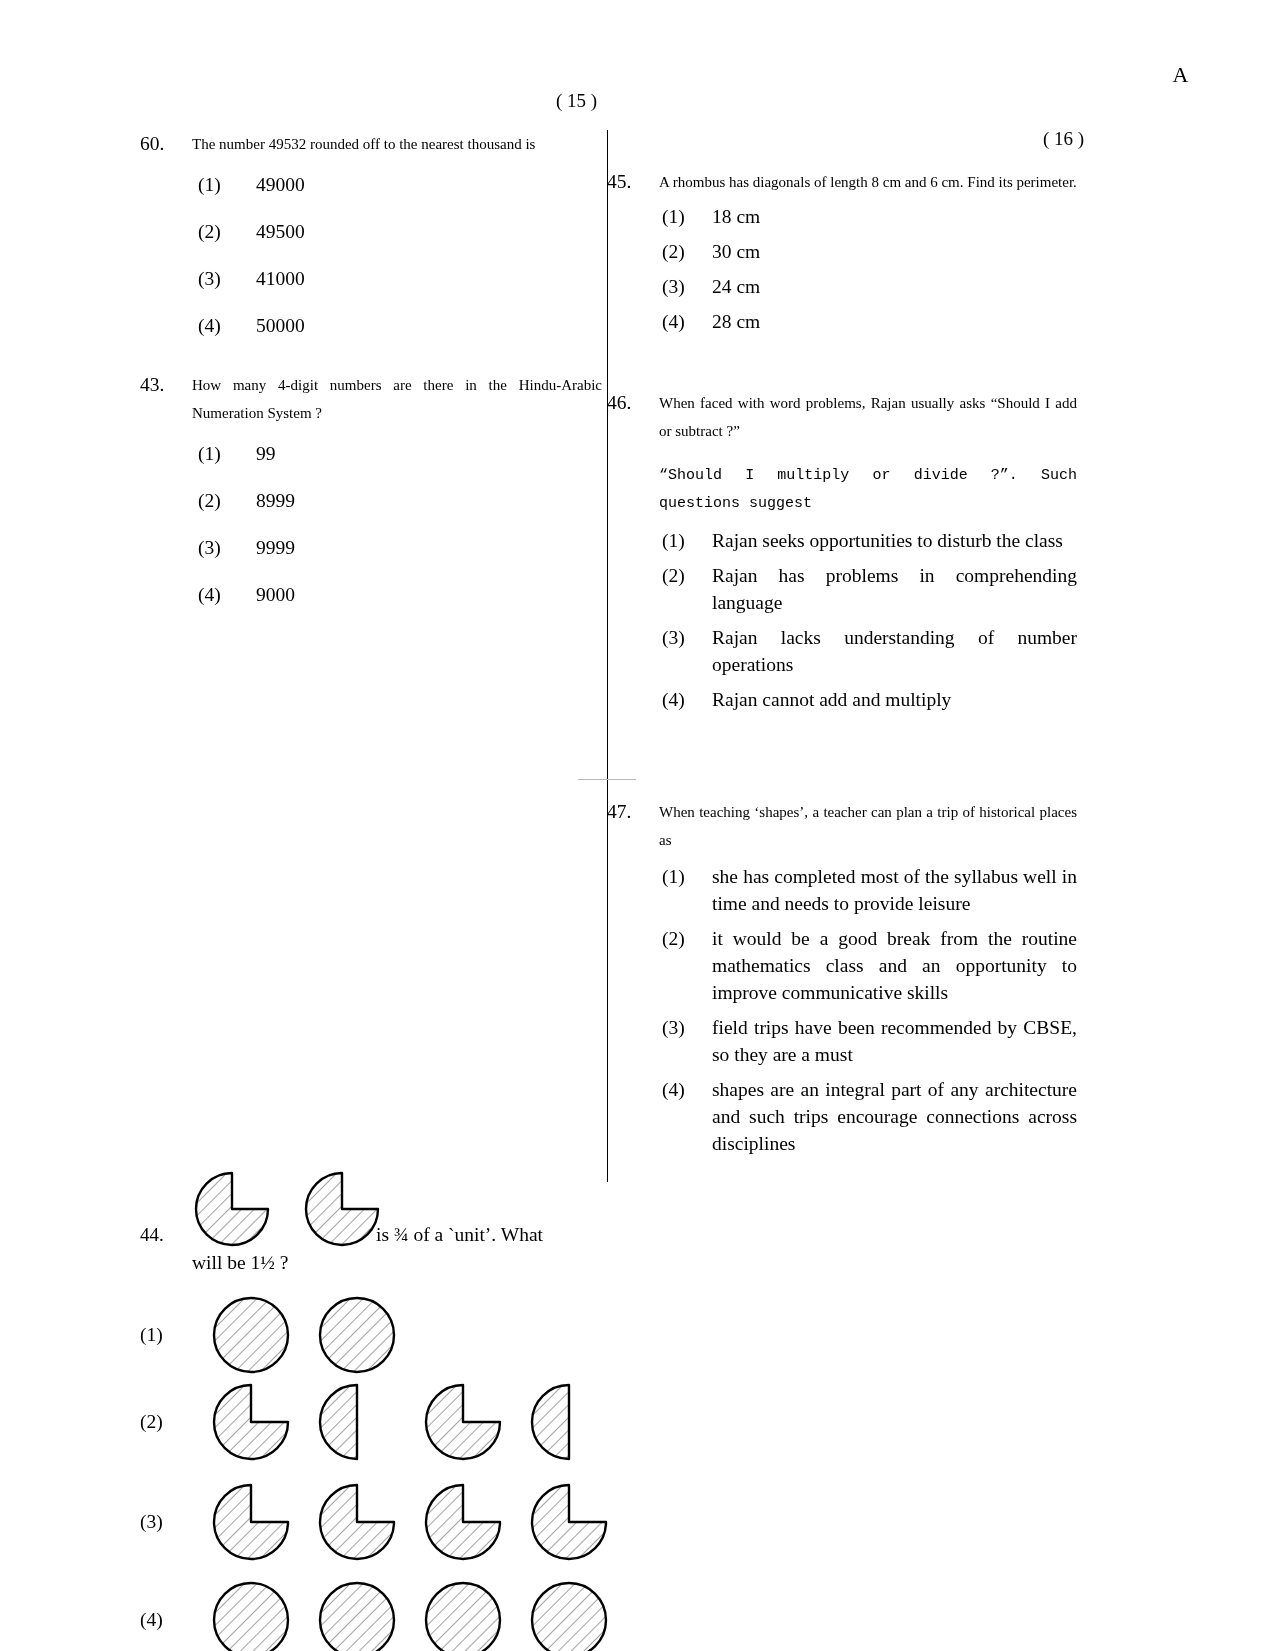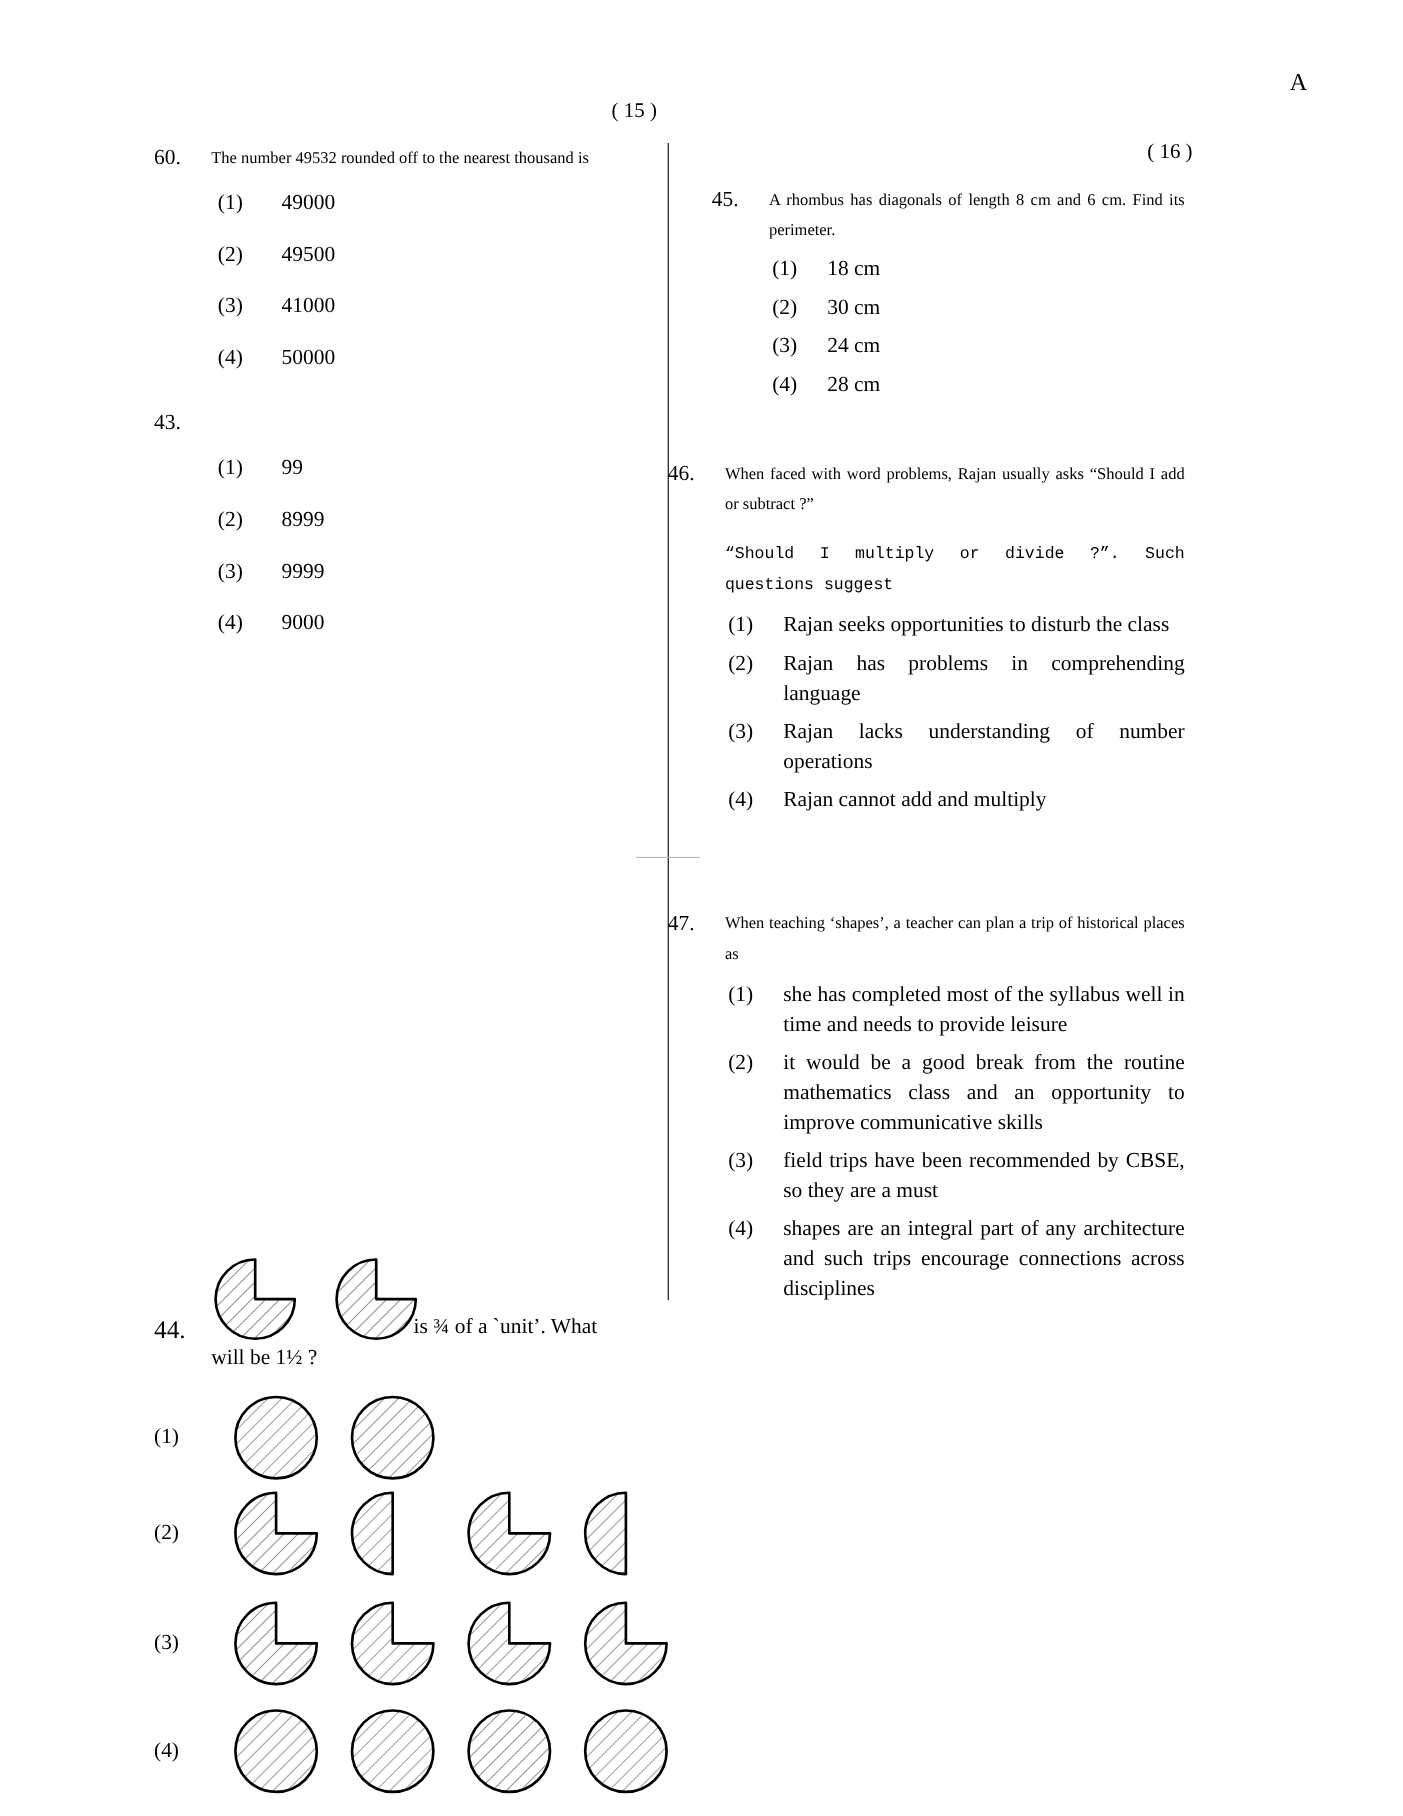--- a/index.html
+++ b/index.html
@@ -130,21 +130,21 @@
     text-align: justify;
     text-justify: inter-word;
   }
 
   
   .q44 { position: relative; height: 500px; }
   .q44-stem-num {
     position: absolute;
     left: 0px;
     top: 595px;
-    font-size: 23px;
+    font-size: 19px;
   }
   .q44-inline-shapes {
     position: absolute;
     left: 52px;
     top: 540px;
   }
   .q44-stem-text {
     position: absolute;
     left: 236px;
     top: 592px;
@@ -215,20 +215,21 @@
         <div class="opt-wide">
           <span class="lbl">(4)</span>
           <span class="val">50000</span>
         </div>
       </div>
     </div>
 
     <div class="q" style="margin-top:32px;">
       <div class="q-head">
         <div class="q-num">43.</div>
+        <div class="q-body">How many 4-digit numbers are there in the Hindu-Arabic Numeration System ?</div>
       </div>
       <div class="opts-wide">
         <div class="opt-wide">
           <span class="lbl">(1)</span>
           <span class="val">99</span>
         </div>
         <div class="opt-wide">
           <span class="lbl">(2)</span>
           <span class="val">8999</span>
         </div>
@@ -356,21 +357,21 @@
             <circle cx="41" cy="41" r="37" fill="url(#h2)" stroke="#000" stroke-width="2.4"></circle>
           </svg>
         </div>
       </div>
 
     </div>
   </div>
 
   <div class="col col-right">
 
-    <div class="q" style="margin-top:38px; margin-left:0;padding-left:40px;">
+    <div class="q" style="margin-top:38px; margin-left:0;">
       <div class="q-head">
         <div class="q-num">45.</div>
         <div class="q-body">A rhombus has diagonals of length 8 cm and 6 cm. Find its perimeter.</div>
       </div>
       <div class="opts-tight">
         <div class="opt-tight">
           <span class="lbl">(1)</span>
           <span class="val">18 cm</span>
         </div>
         <div class="opt-tight">

